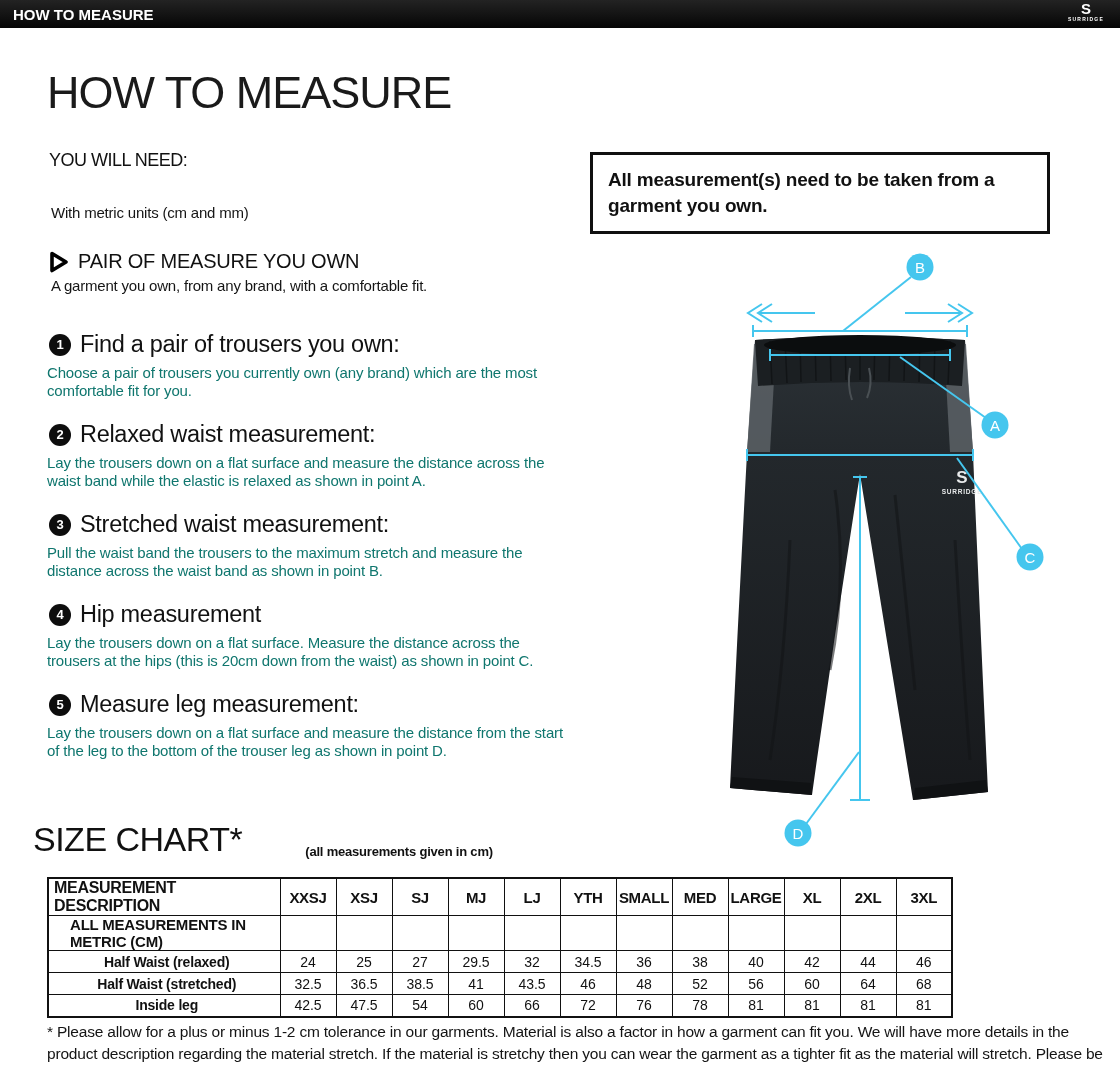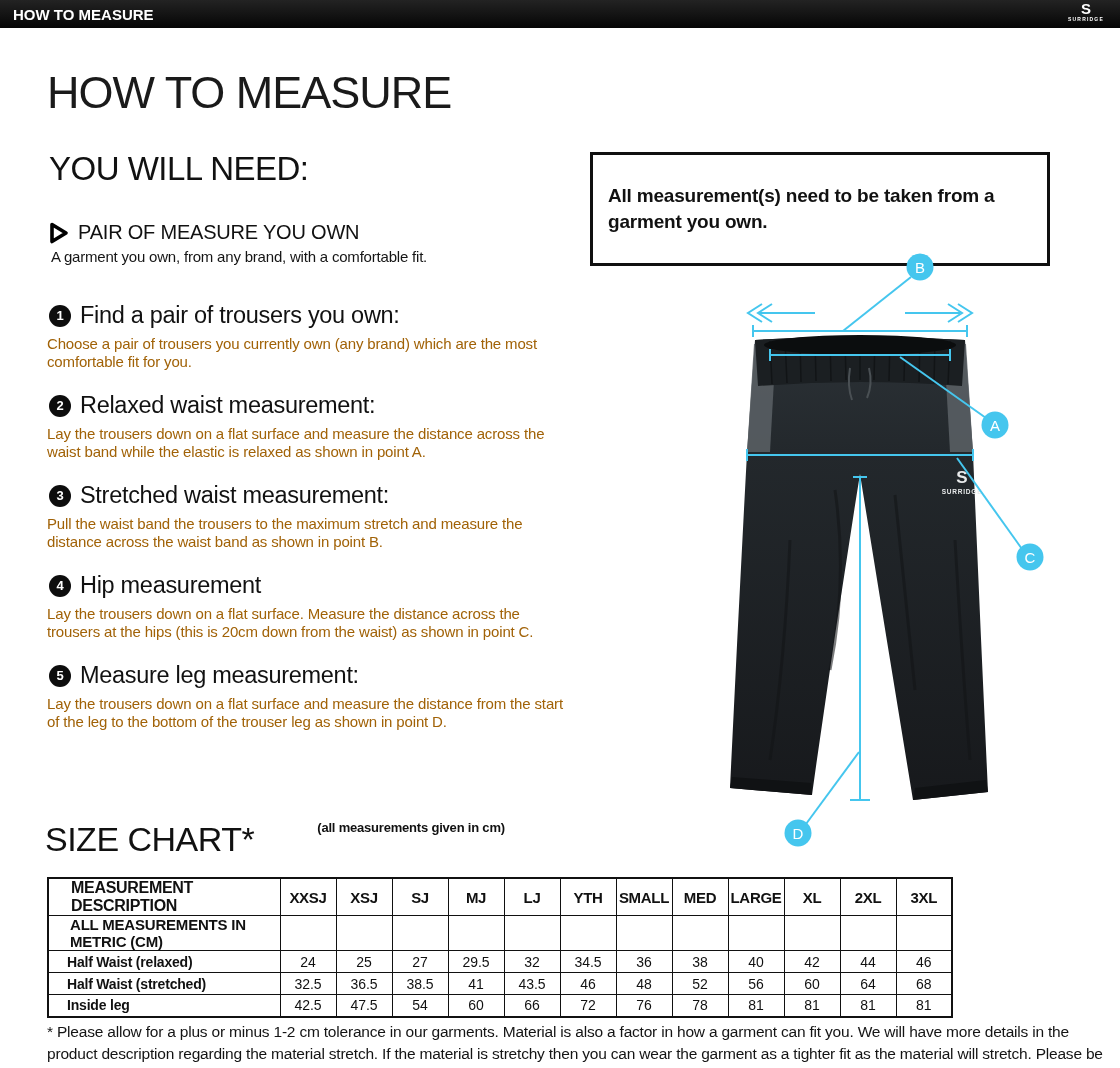--- a/index.html
+++ b/index.html
@@ -10,54 +10,54 @@
   .topbar { position:absolute; left:0; top:0; width:1120px; height:28px;
             background:linear-gradient(#232323,#050505); display:flex; align-items:center; }
   .topbar-title { color:#fff; font-size:15px; font-weight:700; letter-spacing:0px; padding-left:13px; }
   .topbar-brand { position:absolute; right:8px; top:1px; width:52px; height:26px; text-align:center; line-height:1; }
   .topbar-brand .s { color:#fff; font-size:15px; font-weight:800; display:block; }
   .topbar-brand .nm { color:#fff; font-size:5px; font-weight:700; letter-spacing:1.2px; display:block; margin-top:1px; }
 
   
   .left-col { position:absolute; left:47px; top:62px; width:535px; }
   h1.page-title { font-size:45px; font-weight:400; letter-spacing:-1px; color:#1a1a1a; margin:5px 0 31px 0; }
-  h2.need-heading { font-size:33px; font-weight:400; letter-spacing:-0.5px; margin:0 0 33px 2px; }
+  h2.need-heading { font-size:18px; font-weight:400; letter-spacing:-0.5px; margin:0 0 33px 2px; }
 
   .need-item { margin-bottom:29px; }
   .need-item .row { display:flex; align-items:center; gap:9px; margin-left:2px; }
   .need-item .lbl { font-size:20px; letter-spacing:-0.2px; }
   .need-item .desc { font-size:15px; letter-spacing:-0.2px; margin:4px 0 0 4px; color:#151515; }
   .need-item:last-of-type { margin-bottom:37px; }
 
   .step { margin-bottom:21px; width:522px; }
   .step .hd { display:flex; align-items:center; gap:9px; margin-left:2px; }
   .badge { width:22px; height:22px; min-width:22px; border-radius:50%; background:#0d0d0d; color:#fff;
            font-size:13px; font-weight:700; display:flex; align-items:center; justify-content:center; }
   .step .ttl { font-size:23.5px; letter-spacing:-0.3px; }
-  .step .bd { font-size:15px; letter-spacing:-0.15px; line-height:1.2; margin-top:6px; color:#a16207; }
+  .step .bd { font-size:15px; letter-spacing:-0.15px; line-height:1.2; margin-top:6px; color:#0f766e; }
 
   
   .notice { position:absolute; left:590px; top:152px; width:460px; border:3px solid #101010;
-            padding:28px 15px; font-size:19px; font-weight:700; line-height:1.38; letter-spacing:-0.2px; background:#fff; }
+            padding:12px 15px; font-size:19px; font-weight:700; line-height:1.38; letter-spacing:-0.2px; background:#fff; }
 
   
   .diagram { position:absolute; left:700px; top:240px; width:420px; height:630px; }
 
   
-  .sizechart-head { position:absolute; left:45px; top:820px; display:flex; align-items:flex-start; }
+  .sizechart-head { position:absolute; left:33px; top:820px; display:flex; align-items:flex-end; }
   .sizechart-head .h { font-size:34px; font-weight:400; letter-spacing:-0.5px; }
   .sizechart-head .sub { font-size:13px; font-weight:700; letter-spacing:-0.2px; margin-left:63px; }
 
   table.size-table { position:absolute; left:47px; top:877px; width:906px; border-collapse:collapse;
                      table-layout:fixed; border:2px solid #111; }
   .size-table th, .size-table td { border:1px solid #111; text-align:center; vertical-align:middle; }
   .size-table th { font-size:15px; font-weight:700; height:28px; letter-spacing:-0.3px; }
-  .size-table th:nth-of-type(1) { width:232px; text-align:left; padding-left:22px; font-size:16px; }
+  .size-table th:nth-of-type(1) { width:232px; text-align:left; padding-left:5px; font-size:16px; }
   .size-table td.metric { text-align:left; padding-left:21px; font-size:15px; font-weight:700; height:17px; letter-spacing:-0.2px; }
-  .size-table td.lbl { text-align:left; padding-left:18px; font-size:14px; font-weight:600; height:22px; letter-spacing:-0.2px; }
+  .size-table td.lbl { text-align:center; padding-left:5px; font-size:14px; font-weight:600; height:22px; letter-spacing:-0.2px; }
   .size-table td.num { font-size:14px; font-weight:400; }
   .size-table tr.metric-row td { height:17px; }
 
   
   .footnote { position:absolute; left:47px; top:1021px; width:1058px; font-size:15.5px; line-height:1.42;
               letter-spacing:-0.2px; color:#141414; }
 </style>
 </head>
 <body>
 
@@ -71,20 +71,21 @@
     </div>
   </div>
 
   <div class="left-col">
     <h1 class="page-title">HOW TO MEASURE</h1>
     <h2 class="need-heading">YOU WILL NEED:</h2>
 
     <div>
 
         <div class="need-item">
+          <div class="desc">With metric units (cm and mm)</div>
         </div>
 
         <div class="need-item">
           <div class="row">
             <svg width="20" height="22" viewBox="0 0 20 22">
               <polygon points="3,2.5 17,11 3,19.5" fill="#fff" stroke="#000" stroke-width="3.6" stroke-linejoin="round"></polygon>
             </svg>
             <span class="lbl">PAIR OF MEASURE YOU OWN</span>
           </div>
           <div class="desc">A garment you own, from any brand, with a comfortable fit.</div>

